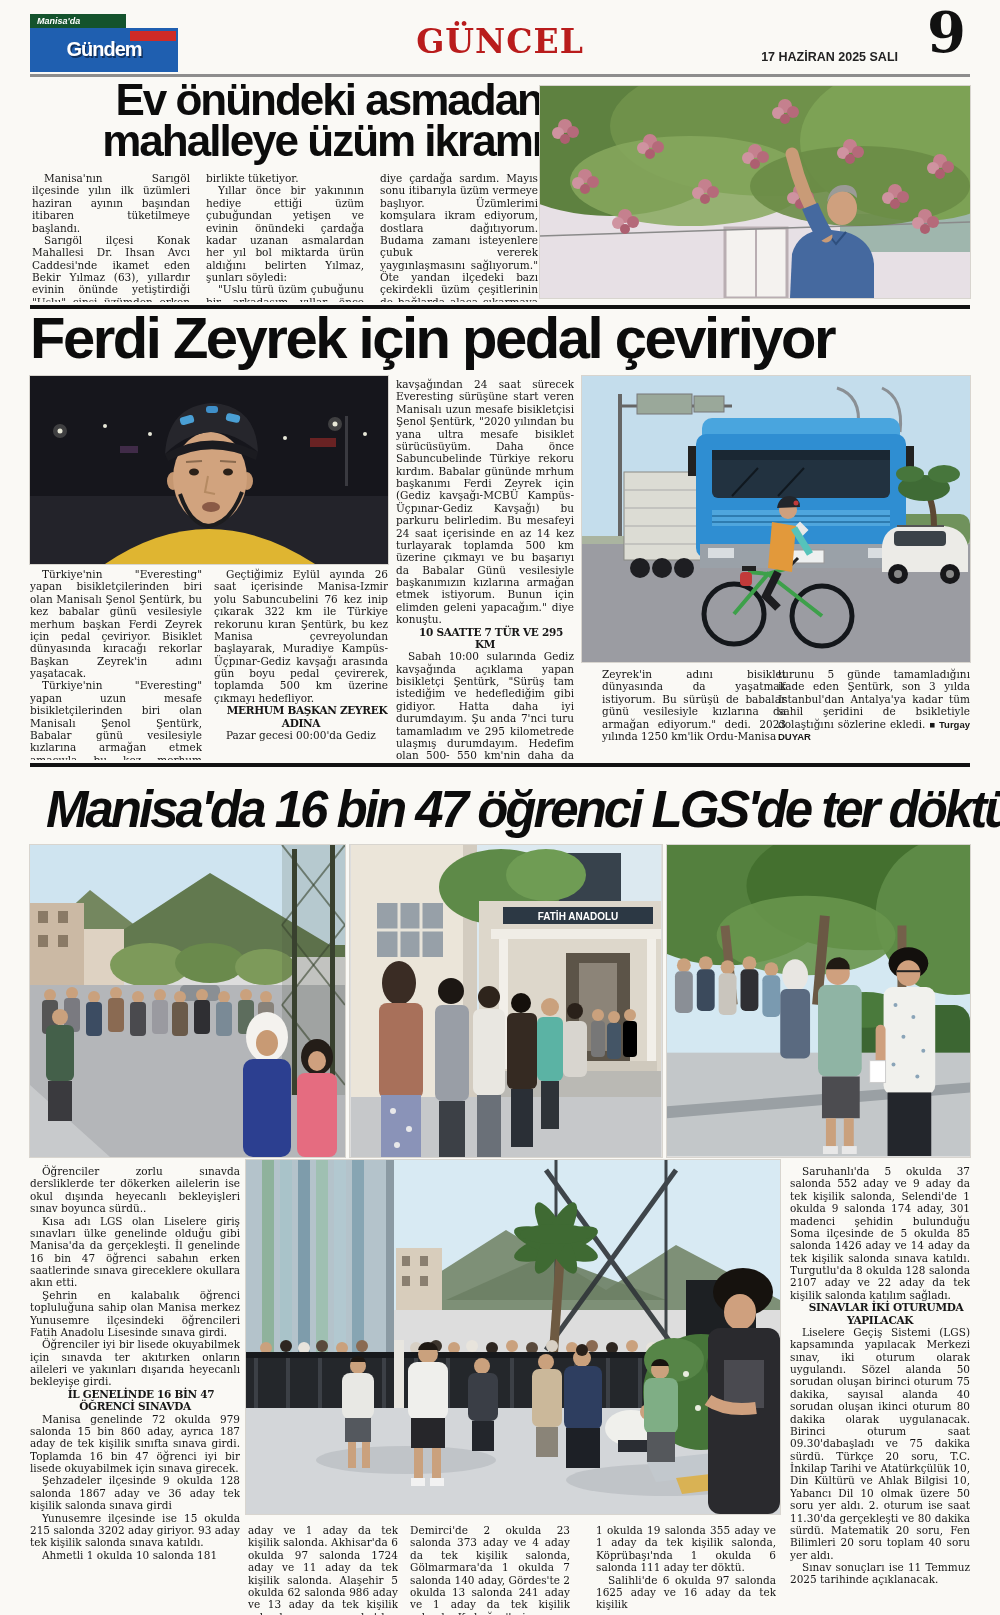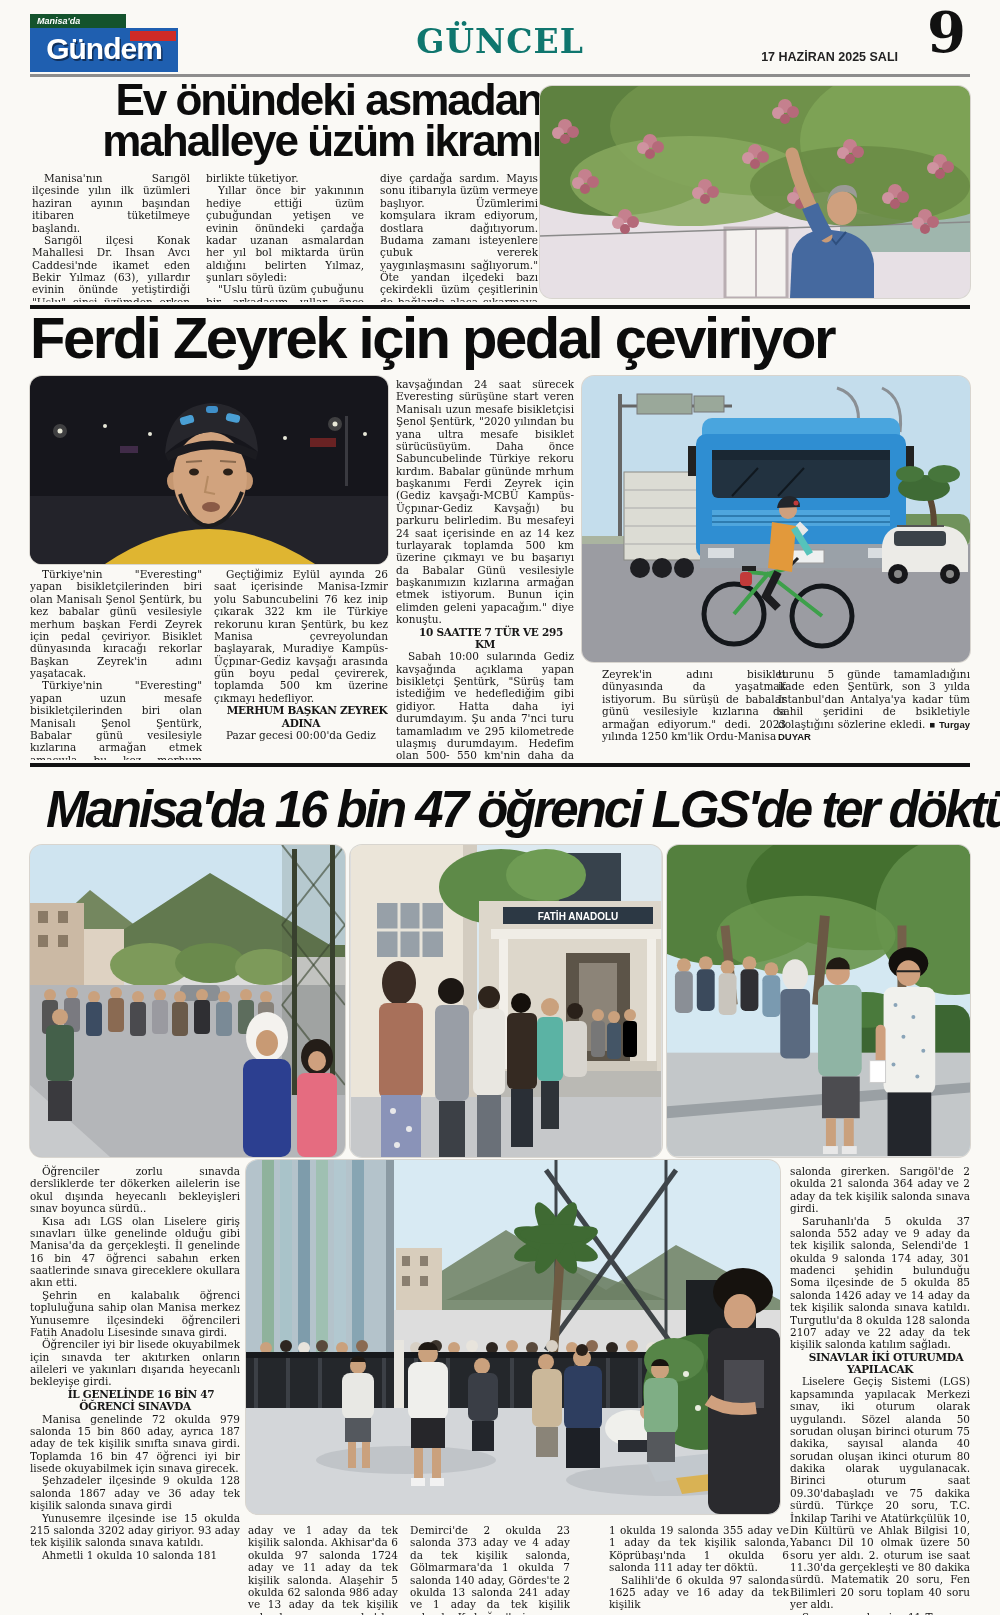--- a/index.html
+++ b/index.html
@@ -8,32 +8,32 @@
   .rule{position:absolute;left:30px;width:940px;height:4px;background:#121212;}
   .hrule{position:absolute;left:30px;width:940px;top:74px;height:3px;background:#8d8d8d;}
   .headline{position:absolute;font-family:"Liberation Sans",sans-serif;font-weight:800;
             color:#0c0c0c;letter-spacing:-2px;line-height:.93;}
   .col{position:absolute;overflow:hidden;text-align:justify;}
   .col p{margin:0;font-size:10.5px;line-height:1.18;text-indent:12px;}
   .col p.noindent{text-indent:0;}
   .subhead{font-weight:700;font-size:17px;line-height:1.06;text-indent:0;margin:6px 0 3px;
            text-align:center;letter-spacing:-.3px;}
   .sign{font-family:"Liberation Sans",sans-serif;font-weight:700;font-size:9.5px;}
-  .photo{position:absolute;overflow:hidden;background:#ddd;box-shadow:0 0 0 1px #d8d5cf;border-radius:12px;}
+  .photo{position:absolute;overflow:hidden;background:#ddd;box-shadow:0 0 0 1px #d8d5cf;}
   .photo svg{display:block;width:100%;height:100%;}
   .brand{position:absolute;left:30px;top:14px;width:148px;height:58px;}
   .brand .tab{position:absolute;left:0;top:0;width:96px;height:14px;background:#14532d;color:#fff;
     font-family:"Liberation Sans",sans-serif;font-style:italic;font-weight:700;font-size:9px;
     line-height:14px;padding-left:7px;box-sizing:border-box;}
   .brand .main{position:absolute;left:0;top:14px;width:148px;height:44px;background:#1f5fb0;color:#fff;
-    font-family:"Liberation Sans",sans-serif;font-weight:800;font-size:30px;line-height:42px;
+    font-family:"Liberation Sans",sans-serif;font-weight:800;font-size:20px;line-height:42px;
     text-align:center;letter-spacing:-1px;text-shadow:1.5px 1.5px 0 #10305c;}
   .brand .tab2{position:absolute;left:100px;top:17px;width:46px;height:10px;background:#cf2b26;}
   .section-title{position:absolute;left:0;right:0;top:22px;text-align:center;font-weight:700;
-    font-size:33px;letter-spacing:1px;color:#0f766e;}
+    font-size:33px;letter-spacing:1px;color:#b91c1c;}
   .date{position:absolute;right:102px;top:50px;font-family:"Liberation Sans",sans-serif;
     font-weight:700;font-size:12.5px;color:#222;text-align:right;}
   .pagenum{position:absolute;right:34px;top:4px;font-weight:700;font-size:56px;color:#111;line-height:1;}
 </style>
 </head>
 <body>
 
 <div class="page">
 
   <div class="brand">
@@ -632,26 +632,25 @@
       </g>
     </svg>
   </div>
 
   <div class="col" style="left:248px;top:1524px;width:150px;height:91px;">
     <p class="noindent">aday ve 1 aday da tek kişilik salonda. Akhisar'da 6 okulda 97 salonda 1724 aday ve 11 aday da tek kişilik salonda. Alaşehir 5 okulda 62 salonda 986 aday ve 13 aday da tek kişilik salonda sınava katılım gerçekleştirdi.</p>
   </div>
   <div class="col" style="left:410px;top:1524px;width:160px;height:91px;">
     <p class="noindent">Demirci'de 2 okulda 23 salonda 373 aday ve 4 aday da tek kişilik salonda, Gölmarmara'da 1 okulda 7 salonda 140 aday, Gördes'te 2 okulda 13 salonda 241 aday ve 1 aday da tek kişilik salonda, Kırkağaç'ta ise</p>
   </div>
-  <div class="col" style="left:596px;top:1524px;width:180px;height:91px;margin-left:13px;">
+  <div class="col" style="left:596px;top:1524px;width:180px;height:91px;">
     <p class="noindent">1 okulda 19 salonda 355 aday ve 1 aday da tek kişilik salonda, Köprübaşı'nda 1 okulda 6 salonda 111 aday ter döktü.</p>
     <p>Salihli'de 6 okulda 97 salonda 1625 aday ve 16 aday da tek kişilik</p>
   </div>
 
   <div class="col" style="left:790px;top:1165px;width:180px;height:450px;">
-    <p class="noindent">salonda girerken. Sarıgöl'de 2 okulda 21 salonda 364 aday ve 2 aday da tek kişilik salonda sınava girdi.</p>
     <p>Saruhanlı'da 5 okulda 37 salonda 552 aday ve 9 aday da tek kişilik salonda, Selendi'de 1 okulda 9 salonda 174 aday, 301 madenci şehidin bulunduğu Soma ilçesinde de 5 okulda 85 salonda 1426 aday ve 14 aday da tek kişilik salonda sınava katıldı. Turgutlu'da 8 okulda 128 salonda 2107 aday ve 22 aday da tek kişilik salonda katılım sağladı.</p>
     <p class="subhead">SINAVLAR İKİ OTURUMDA YAPILACAK</p>
     <p>Liselere Geçiş Sistemi (LGS) kapsamında yapılacak Merkezi sınav, iki oturum olarak uygulandı. Sözel alanda 50 sorudan oluşan birinci oturum 75 dakika, sayısal alanda 40 sorudan oluşan ikinci oturum 80 dakika olarak uygulanacak. Birinci oturum saat 09.30'dabaşladı ve 75 dakika sürdü. Türkçe 20 soru, T.C. İnkilap Tarihi ve Atatürkçülük 10, Din Kültürü ve Ahlak Bilgisi 10, Yabancı Dil 10 olmak üzere 50 soru yer aldı. 2. oturum ise saat 11.30'da gerçekleşti ve 80 dakika sürdü. Matematik 20 soru, Fen Bilimleri 20 soru toplam 40 soru yer aldı.</p>
     <p><span>Sınav sonuçları ise 11 Temmuz 2025 tarihinde açıklanacak.</span> </p>
   </div>
 
 </div>
 
 </body></html>

